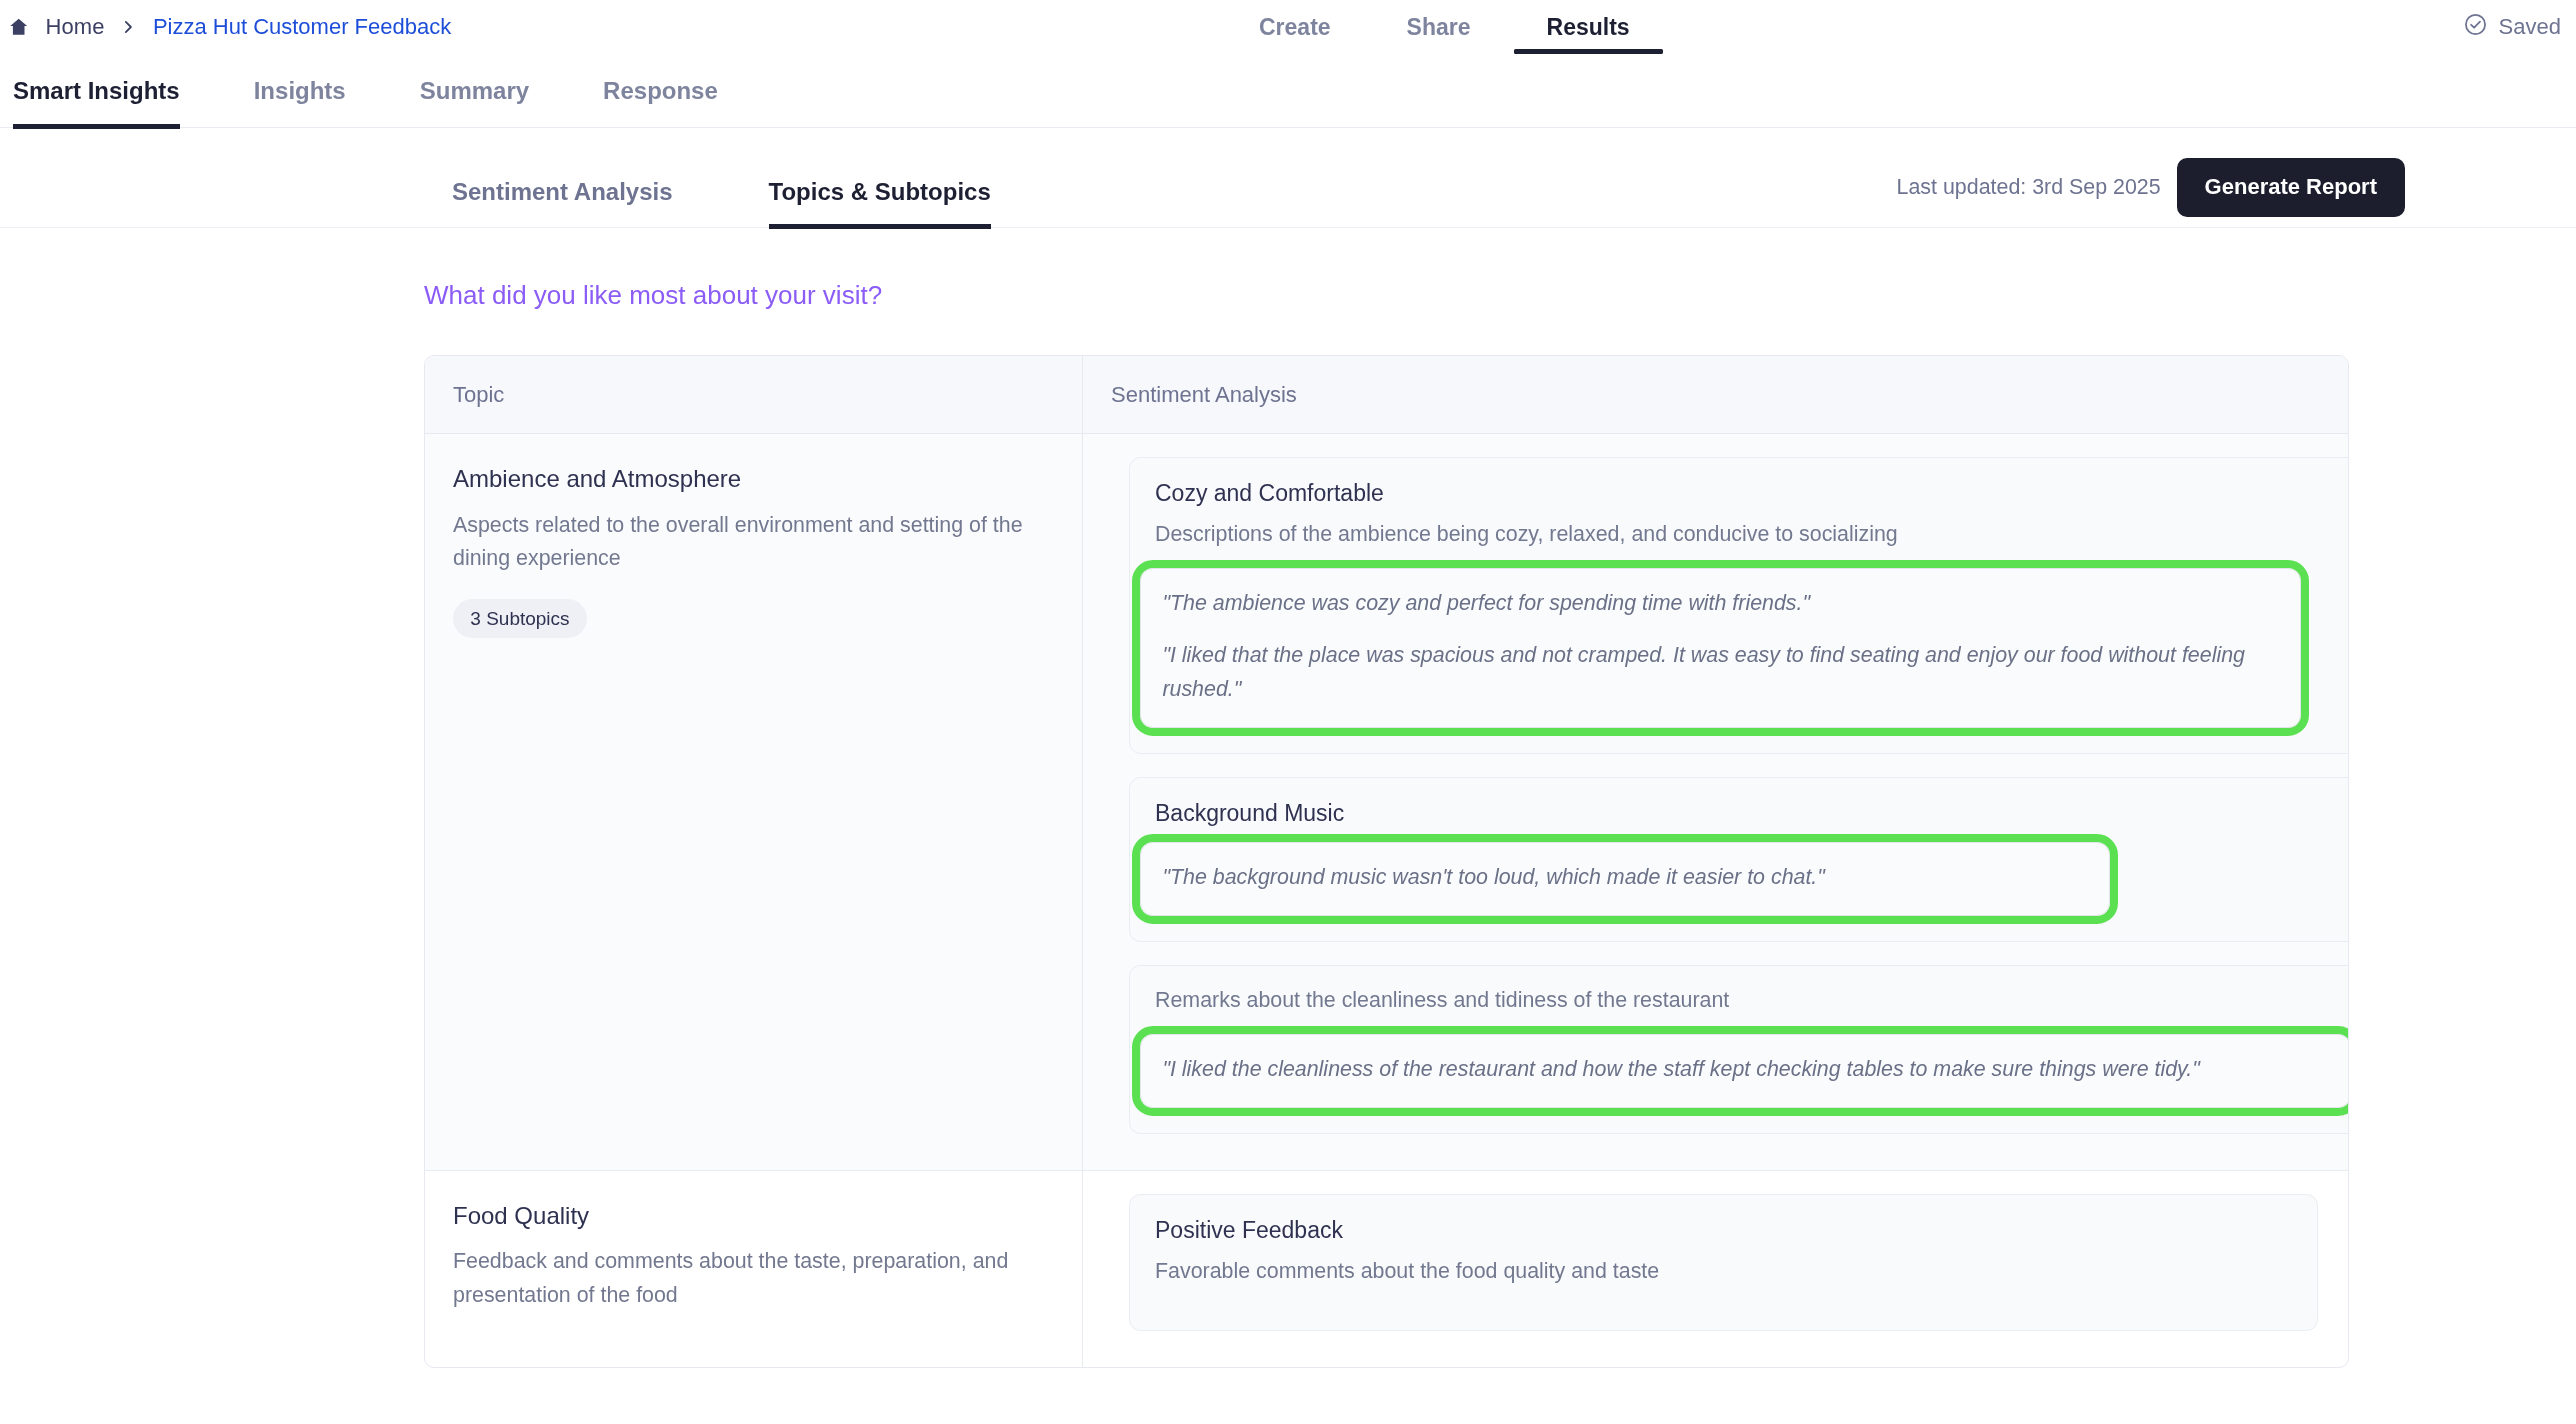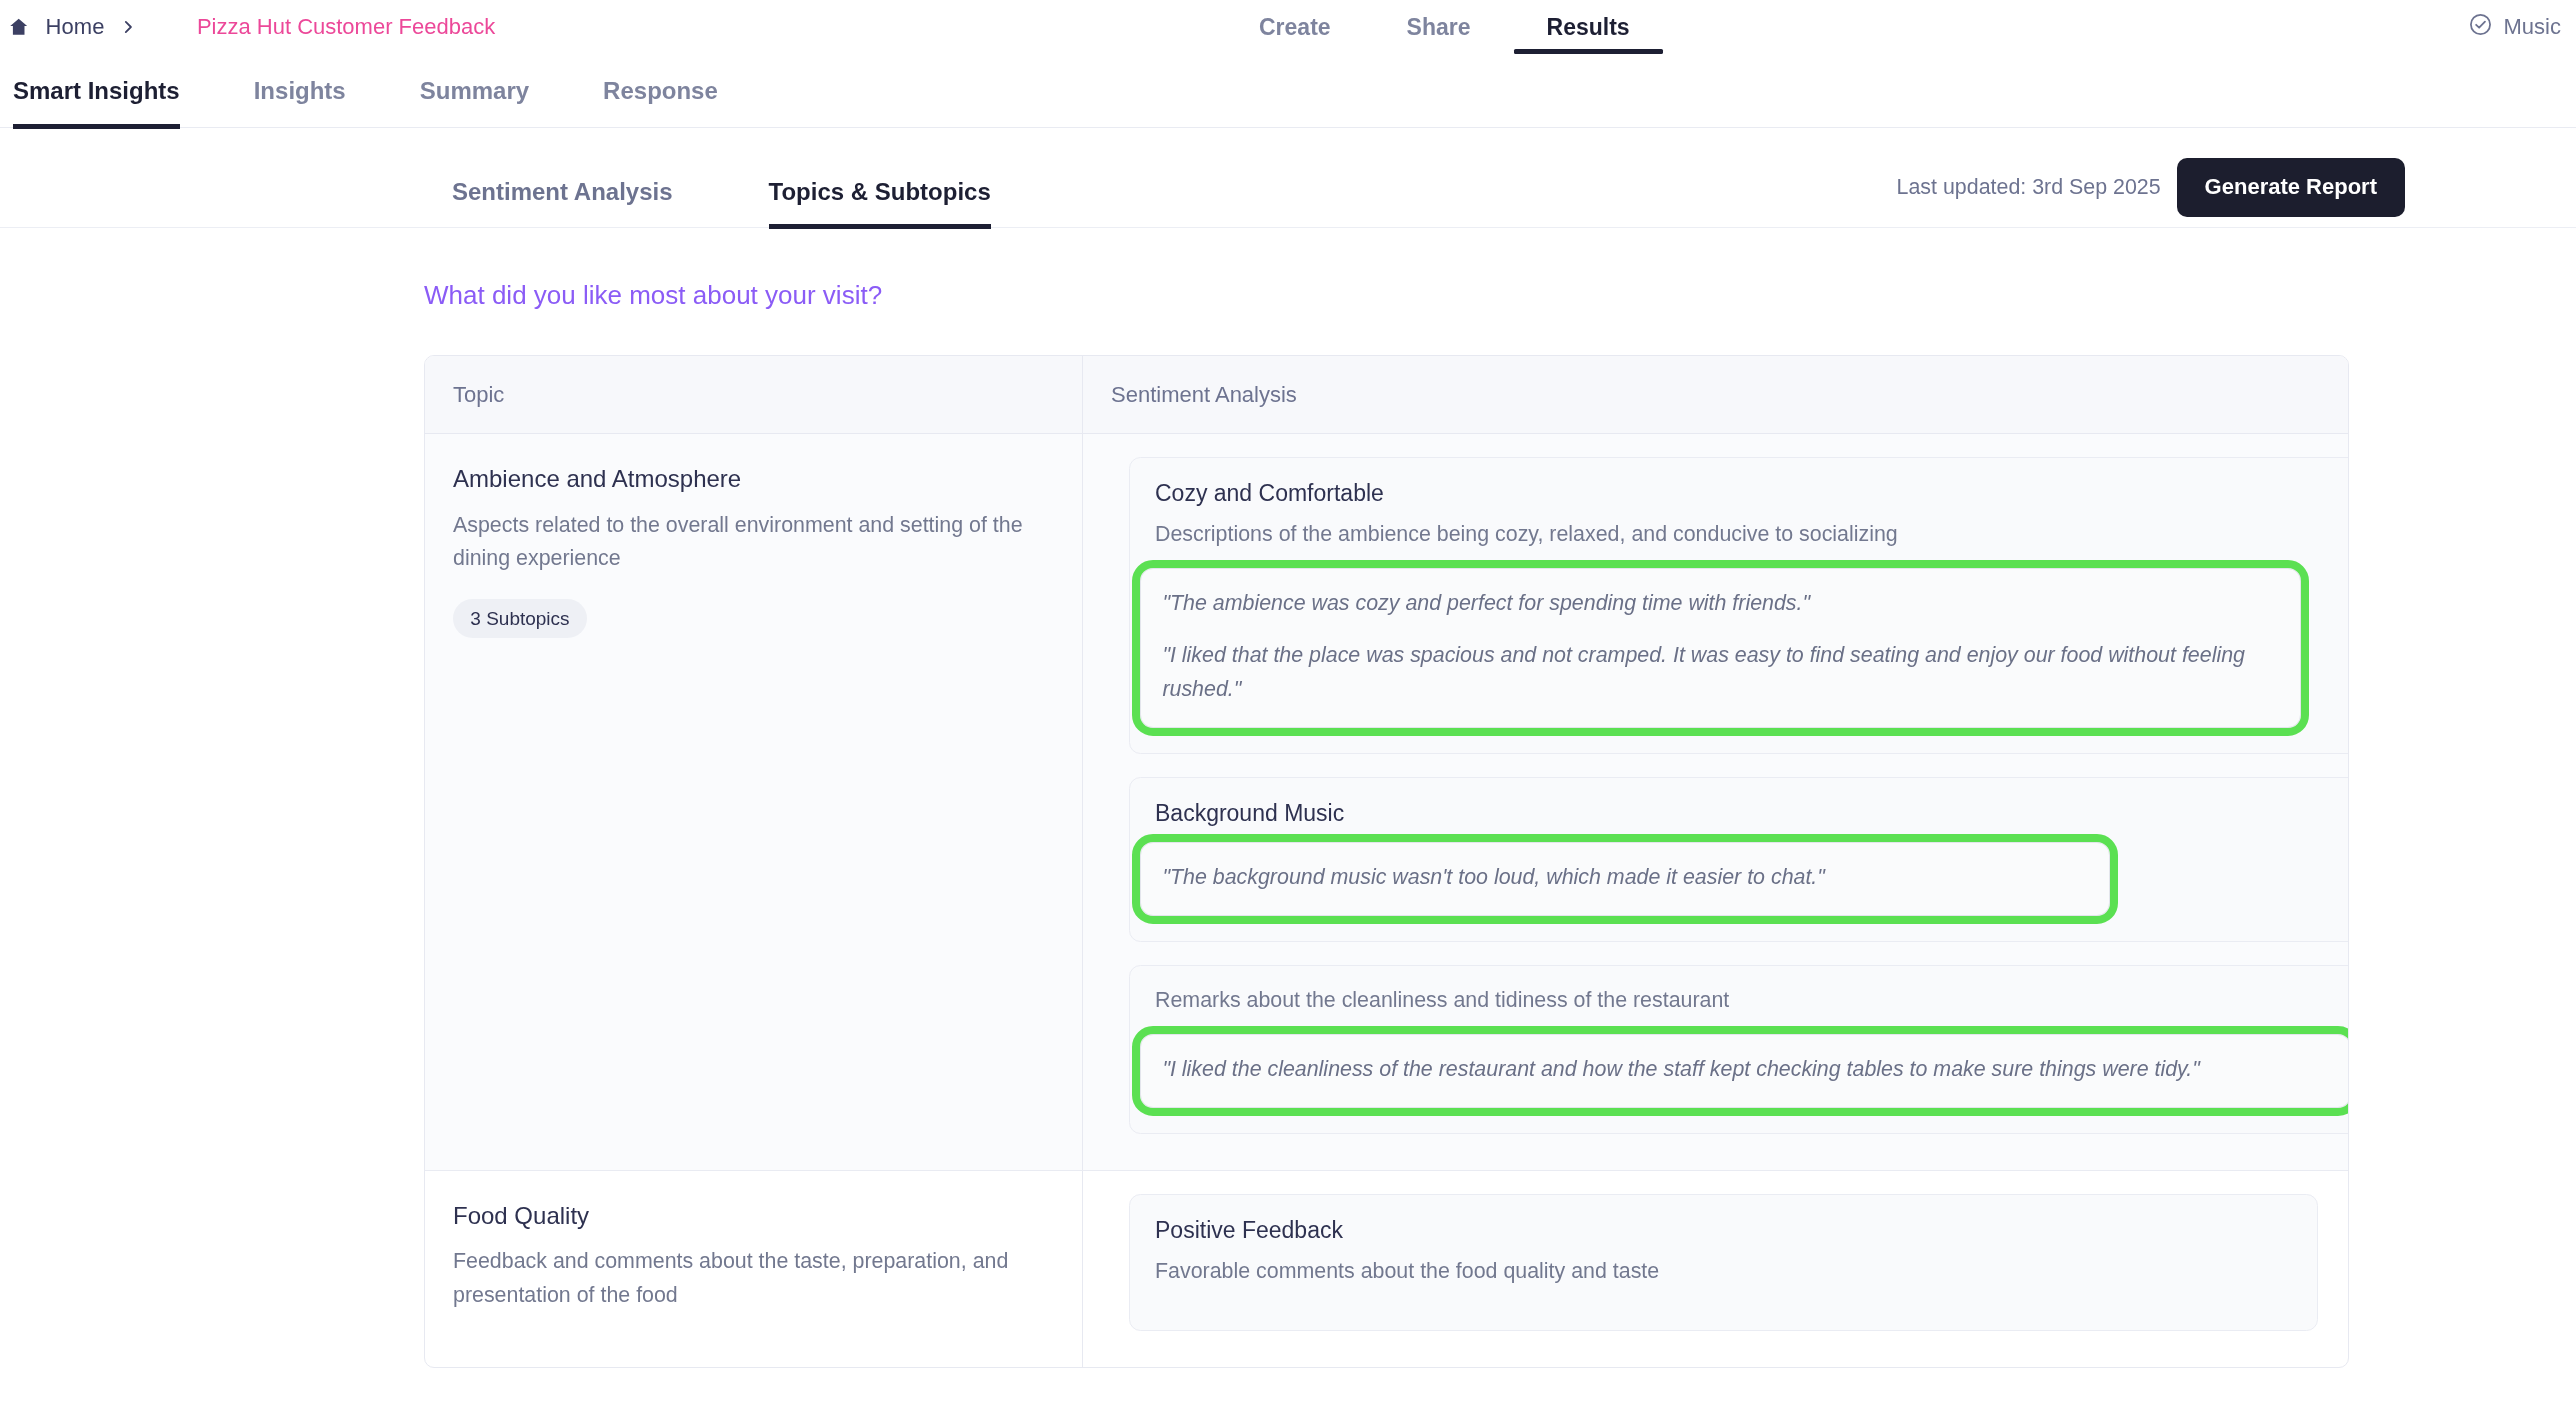--- a/index.html
+++ b/index.html
@@ -29,22 +29,21 @@
   }
   .home-icon { display: flex; align-items: center; }
   .bc-link {
     font-size: 22px;
     color: #3c4063;
     letter-spacing: 0.1px;
   }
   .bc-sep { display: flex; align-items: center; }
   .bc-current {
     font-size: 22px;
-    color: #ec4899;
-    margin-left: 44px;
+    color: #1d4ed8;
   }
 
   .topnav {
     position: absolute;
     left: 1221px;
     top: 0;
     height: 54px;
     display: flex;
     align-items: center;
     gap: 0;
@@ -307,21 +306,21 @@
     <div class="topnav-item active">Results</div>
   </nav>
 
   <div class="saved">
     <span>
       <svg width="25" height="25" viewBox="0 0 24 24" aria-hidden="true">
         <circle cx="12" cy="12" r="9.2" fill="none" stroke="#6d7390" stroke-width="1.7"></circle>
         <path d="M7.8 12.3 L10.7 15.1 L16.3 9.2" fill="none" stroke="#6d7390" stroke-width="1.7" stroke-linecap="round" stroke-linejoin="round"></path>
       </svg>
     </span>
-    <span>Music</span>
+    <span>Saved</span>
   </div>
 </div>
 
 <div class="sectionbar" style="padding-left:13px;">
   <div class="sectab active" style="margin-right:74px;">Smart Insights</div>
   <div class="sectab" style="margin-right:74px;">Insights</div>
   <div class="sectab" style="margin-right:74px;">Summary</div>
   <div class="sectab">Response</div>
 </div>
 

